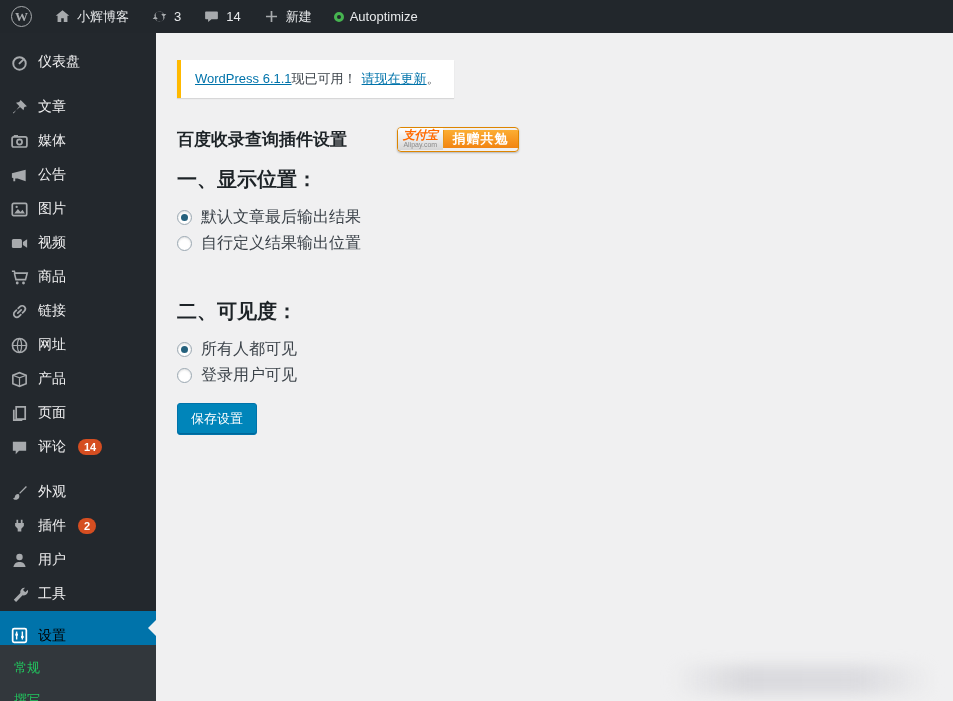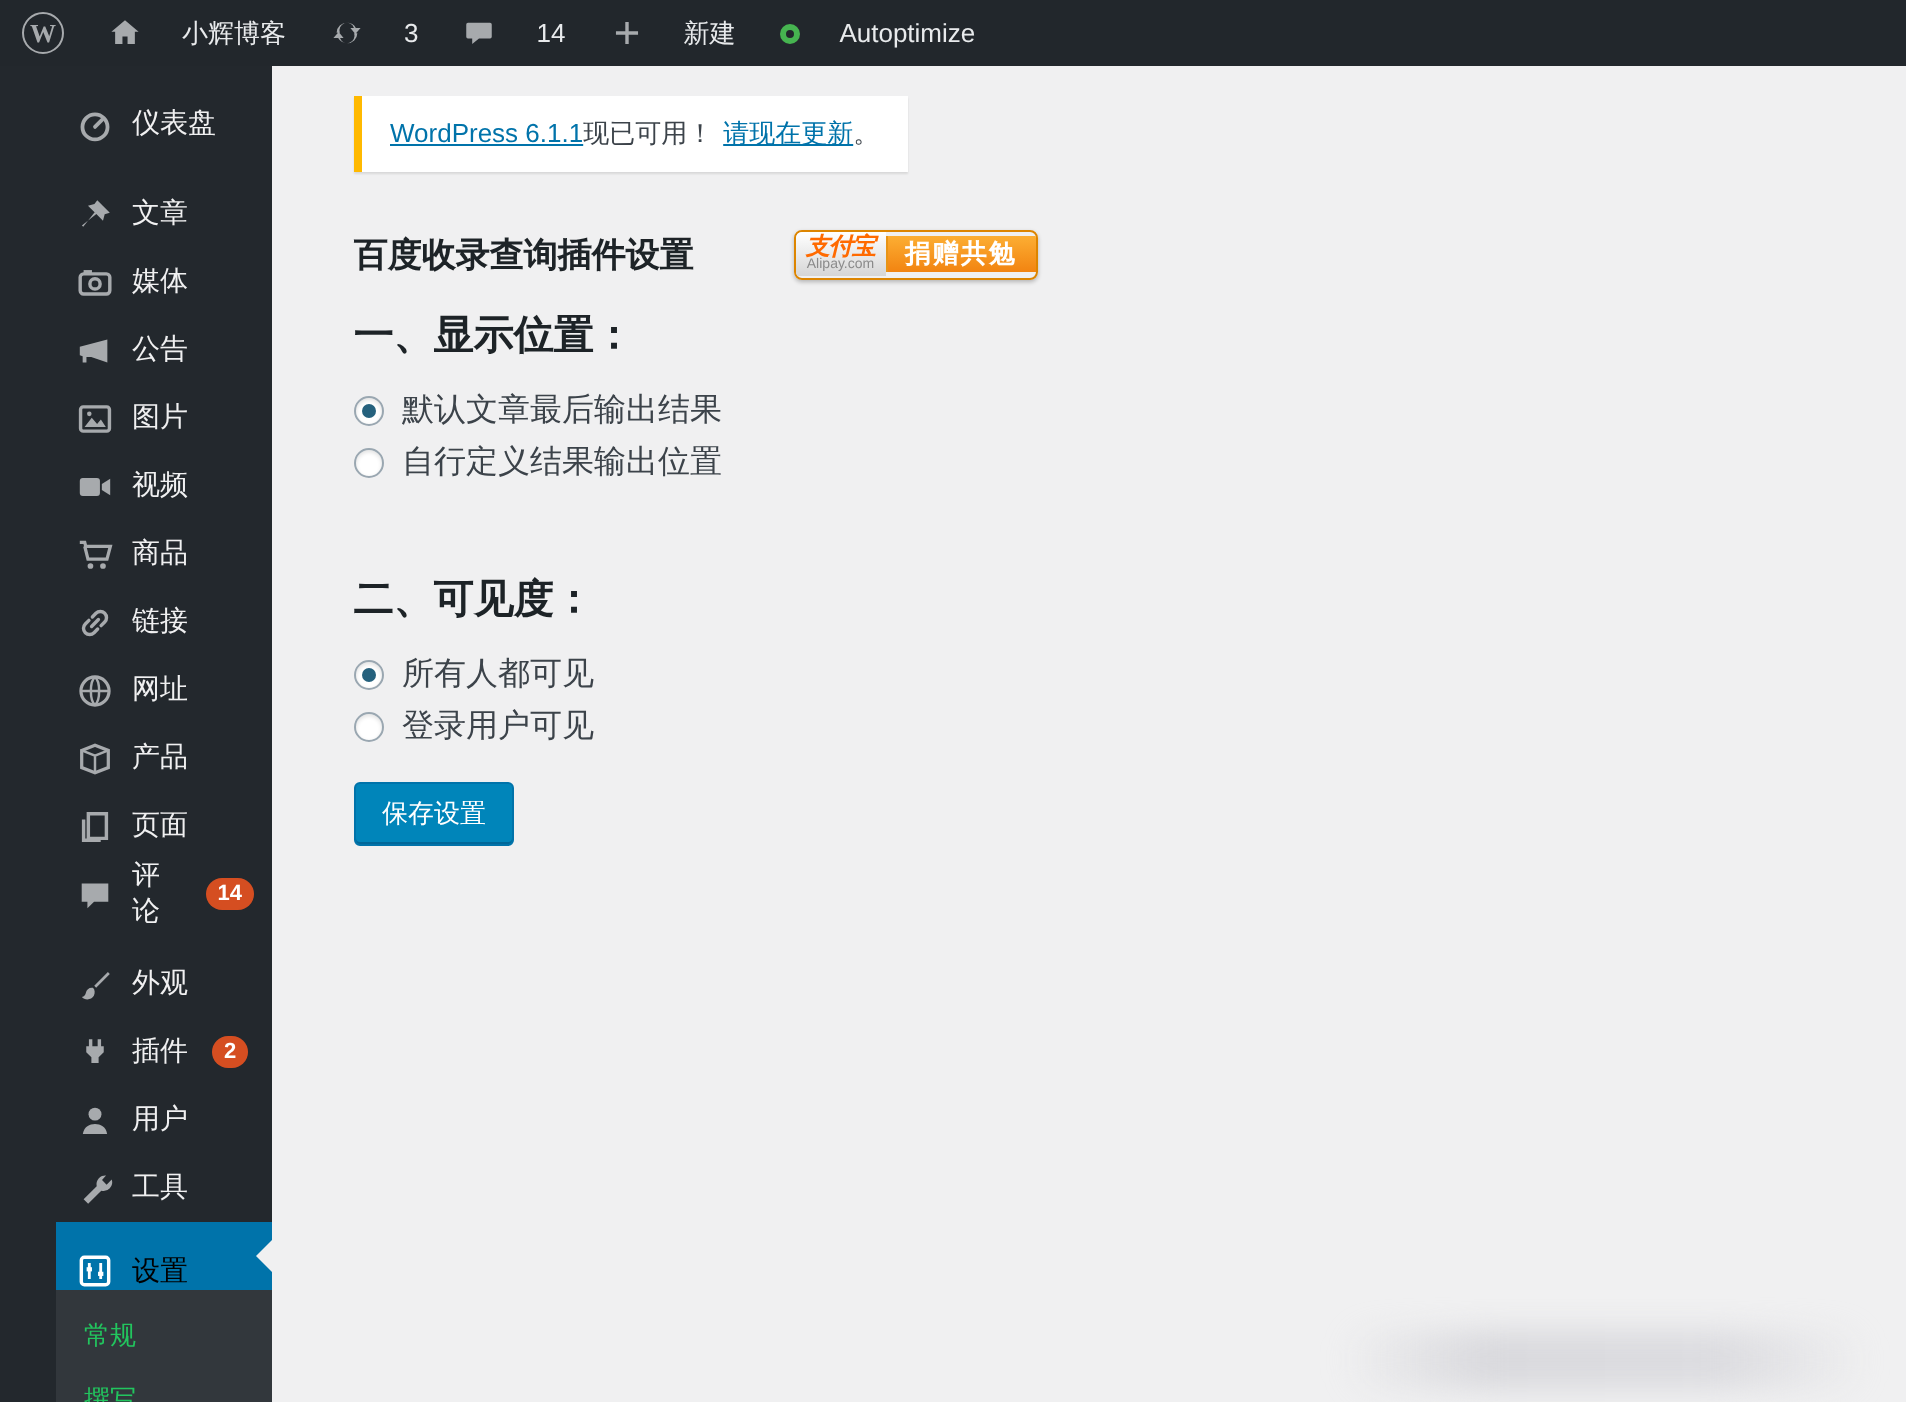--- a/index.html
+++ b/index.html
@@ -7,33 +7,33 @@
   body {
     width:953px; height:701px; position:relative; overflow:hidden;
     background:#f0f0f1; font-family:"Liberation Sans",sans-serif;
   }
   
   .adminbar {
     position:absolute; top:0; left:0; width:953px; height:33px;
     background:#22272c; display:flex; align-items:center; z-index:30;
     color:#e8eaec; font-size:13px;
   }
-  .ab-item { display:flex; align-items:center; gap:20px; padding:0 11px; height:100%; cursor:pointer; }
+  .ab-item { display:flex; align-items:center; gap:6px; padding:0 11px; height:100%; cursor:pointer; }
   .ab-item svg { width:17px; height:17px; fill:#a7aaad; }
   .wp-logo {
     width:21px; height:21px; border:1.7px solid #a7aaad; border-radius:50%;
     display:flex; align-items:center; justify-content:center;
     color:#a7aaad; font-family:"Liberation Serif",serif; font-weight:bold; font-size:13px;
   }
   .wp-logo::after { content:"W"; }
   .ao-ring { width:10px; height:10px; border:3px solid #46b450; border-radius:50%; }
   
   .sidebar {
-    position:absolute; top:33px; left:0; width:136px; height:668px;
-    background:#23282d; padding-top:12px; z-index:20;padding-left:28px;
+    position:absolute; top:33px; left:0; width:156px; height:668px;
+    background:#23282d; padding-top:12px; z-index:20;
   }
   .menu-item {
     height:34px; display:flex; align-items:center; padding:0 9px; gap:9px;
     color:#f0f0f1; font-size:14px; position:relative; cursor:pointer;
   }
   .mi { color:#a7aaad; display:flex; width:20px; justify-content:center; flex:none; }
   .mi svg { width:19px; height:19px; }
   .menu-item.active { background:#0073aa; color:#000000;align-items:flex-end; }
   .menu-item.active .mi { color:#fff; }
   .arrow {
@@ -43,21 +43,21 @@
   }
   .badge {
     background:#d54e21; color:#fff; font-size:11px; font-weight:bold;
     border-radius:9px; padding:1px 6px; margin-left:3px; line-height:14px;
   }
   .sep { height:11px; }
   .submenu { background:#32373c; padding:7px 0 20px; }
   .sub-item { padding:7px 14px; font-size:13px; color:#22c55e; cursor:pointer; }
   
   .content {
-    position:absolute; left:156px; top:21px; width:797px; height:668px;
+    position:absolute; left:156px; top:33px; width:797px; height:668px;
     background:#f0f0f1; padding:27px 0 0 21px;
   }
   .notice {
     display:inline-block; background:#fff; border-left:4px solid #ffb900;
     box-shadow:0 1px 1px rgba(0,0,0,.1); padding:10px 14px;
     font-size:13px; color:#3c434a;
   }
   .notice a { color:#0073aa; }
   .notice .gap { margin-left:5px; }
   .title-row { display:flex; align-items:center; margin-top:28px; height:26px; }

